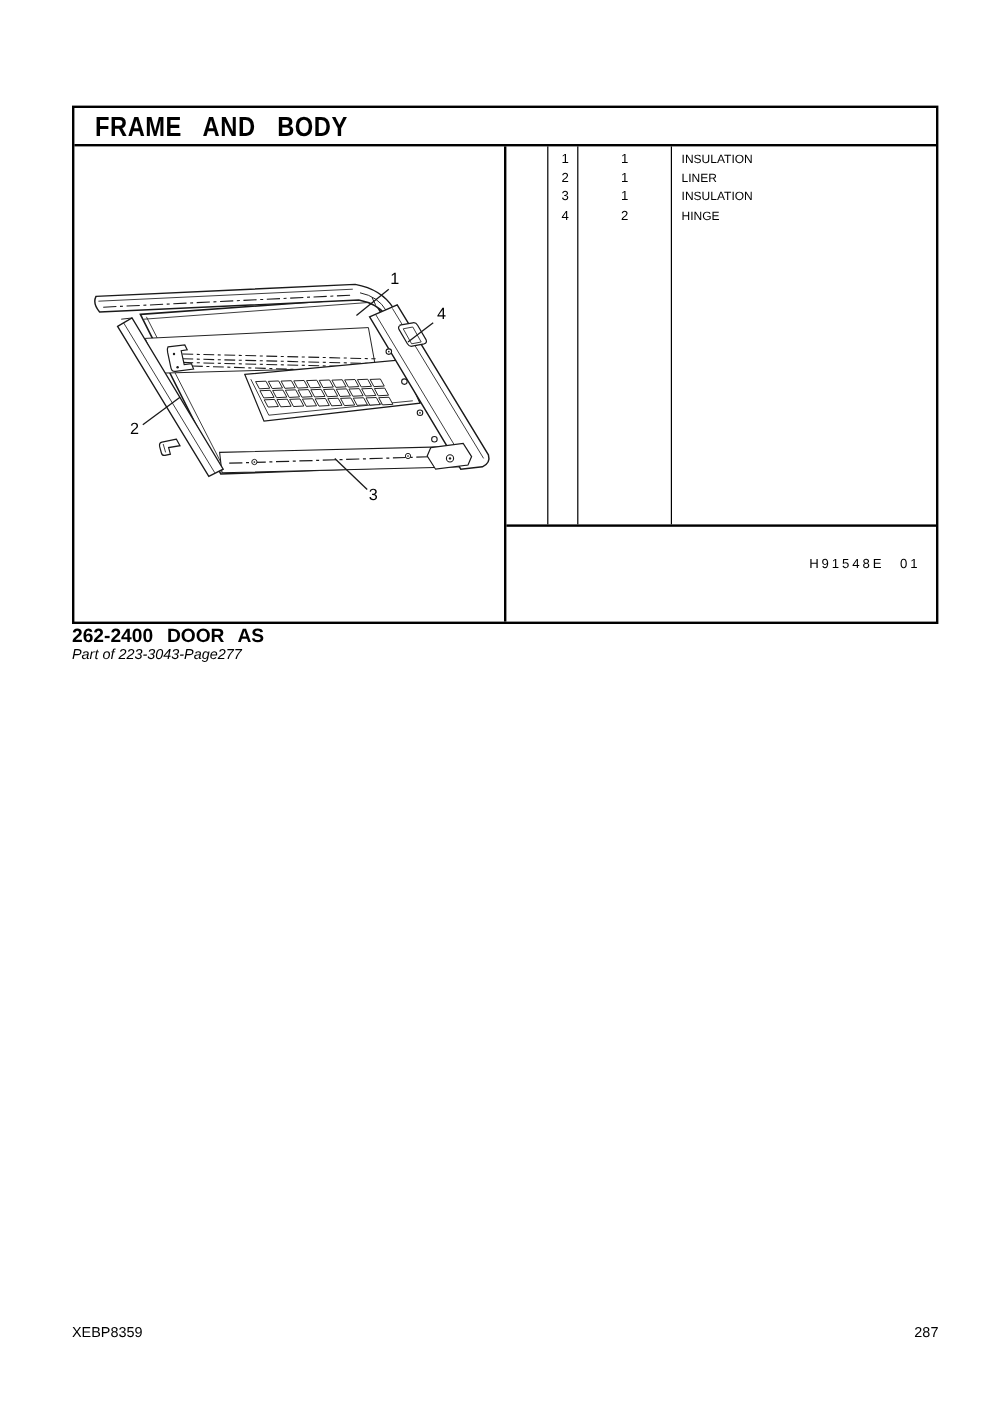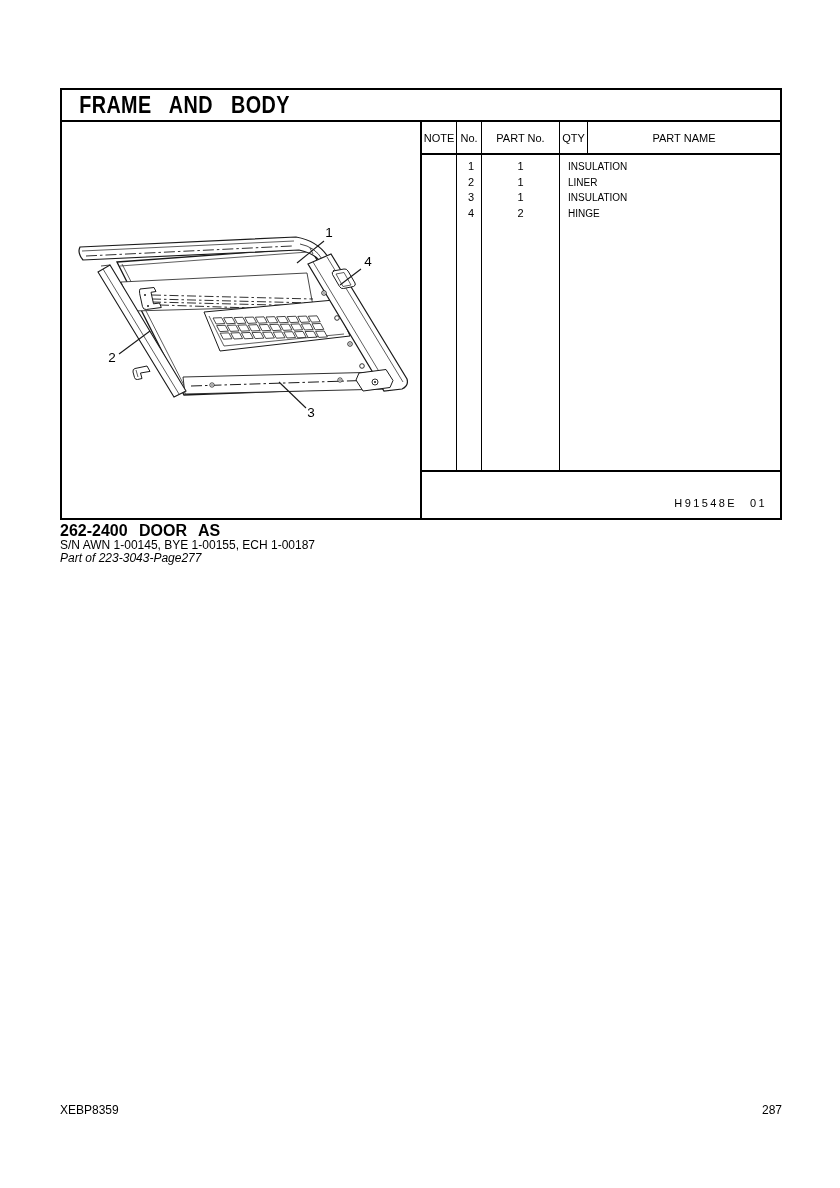--- a/index.html
+++ b/index.html
@@ -51,27 +51,20 @@
 
 <div class="page">
 
   <div class="sheet-box">
 
     <div class="title-band">
       <span class="title">FRAME AND BODY</span>
     </div>
 
     <div class="table-area">
-      <div class="thead tgrid">
-        <div class="th sep">NOTE</div>
-        <div class="th sep">No.</div>
-        <div class="th sep">PART No.</div>
-        <div class="th sep">QTY</div>
-        <div class="th">PART NAME</div>
-      </div>
       <div class="tbody tgrid">
         <div class="col sep col-note">
           <div class="cline"></div>
           <div class="cline"></div>
           <div class="cline"></div>
           <div class="cline"></div>
         </div>
         <div class="col sep col-no">
           <div class="cline">1</div>
           <div class="cline">2</div>
@@ -202,19 +195,18 @@
     </g>
 
     <text x="329" y="237">1</text>
     <text x="112" y="362">2</text>
     <text x="311" y="417">3</text>
     <text x="368" y="266">4</text>
   </svg>
 
   <div class="caption">
     <div class="cap1">262-2400 DOOR AS</div>
-    <div class="cap2">S/N AWN 1-00145, BYE 1-00155, ECH 1-00187</div>
     <div class="cap3">Part of 223-3043-Page277</div>
   </div>
 
   <div class="doc-code">XEBP8359</div>
   <div class="page-num">287</div>
 </div>
 
 </body></html>

